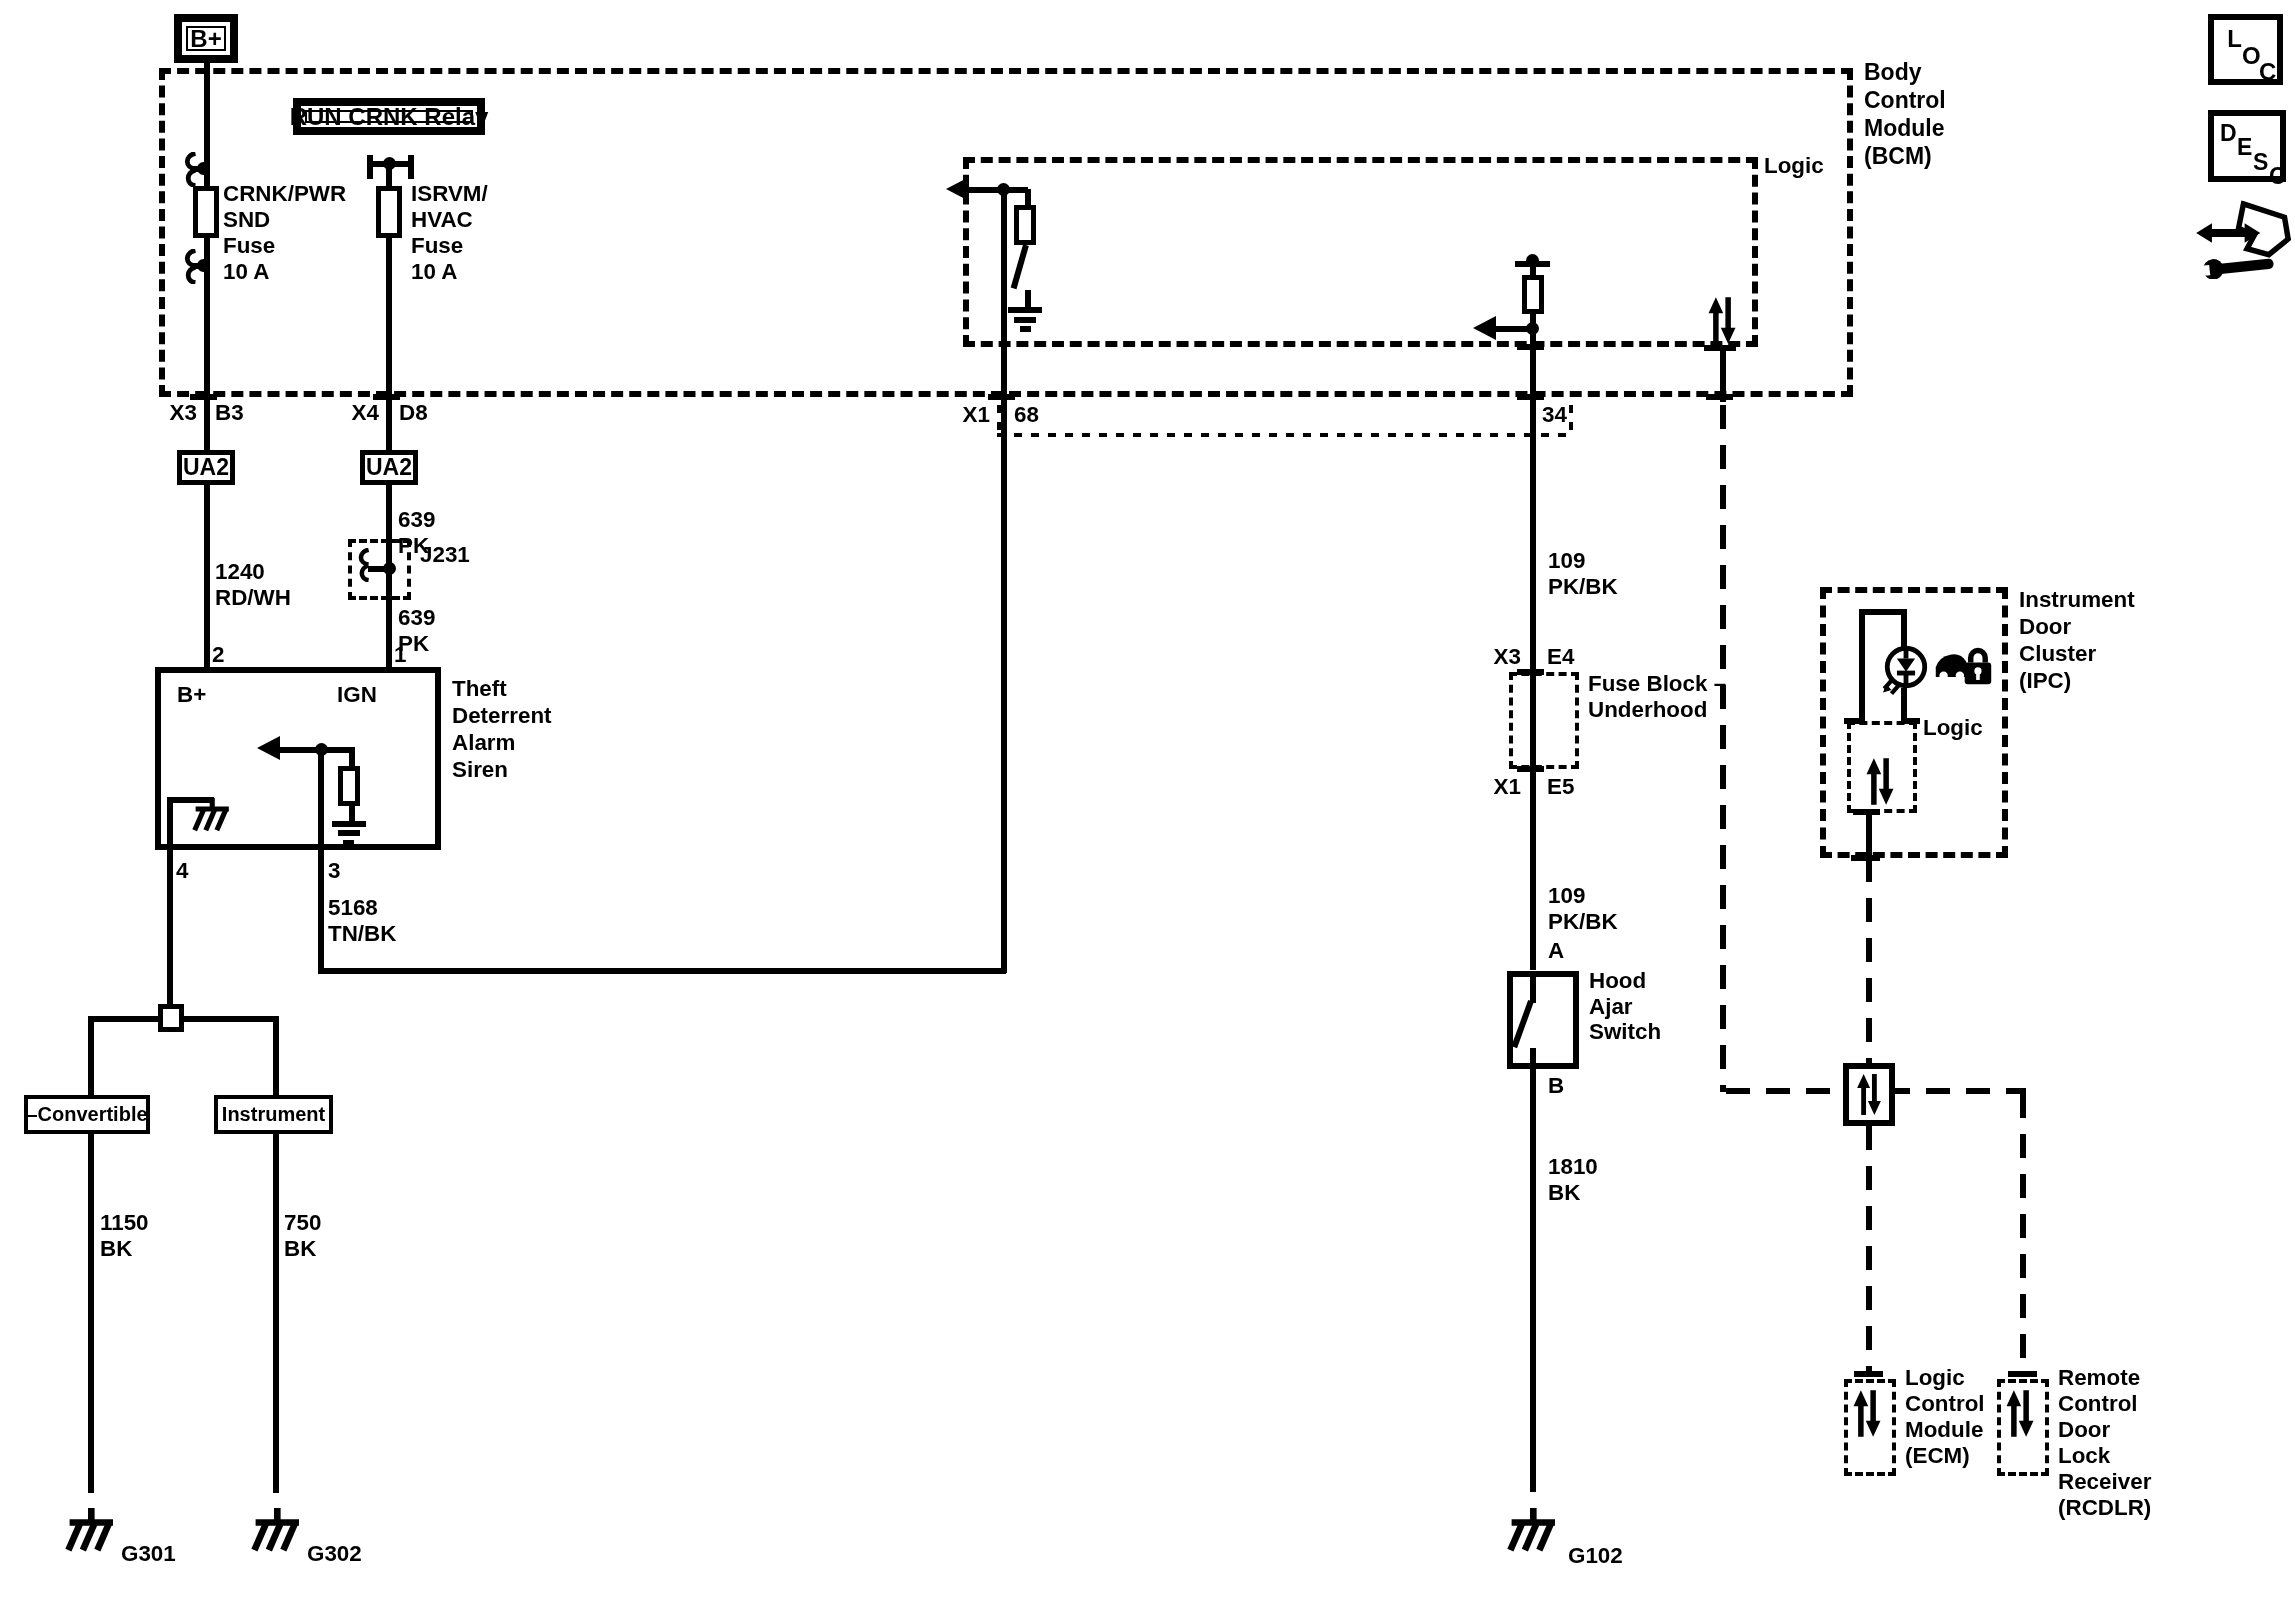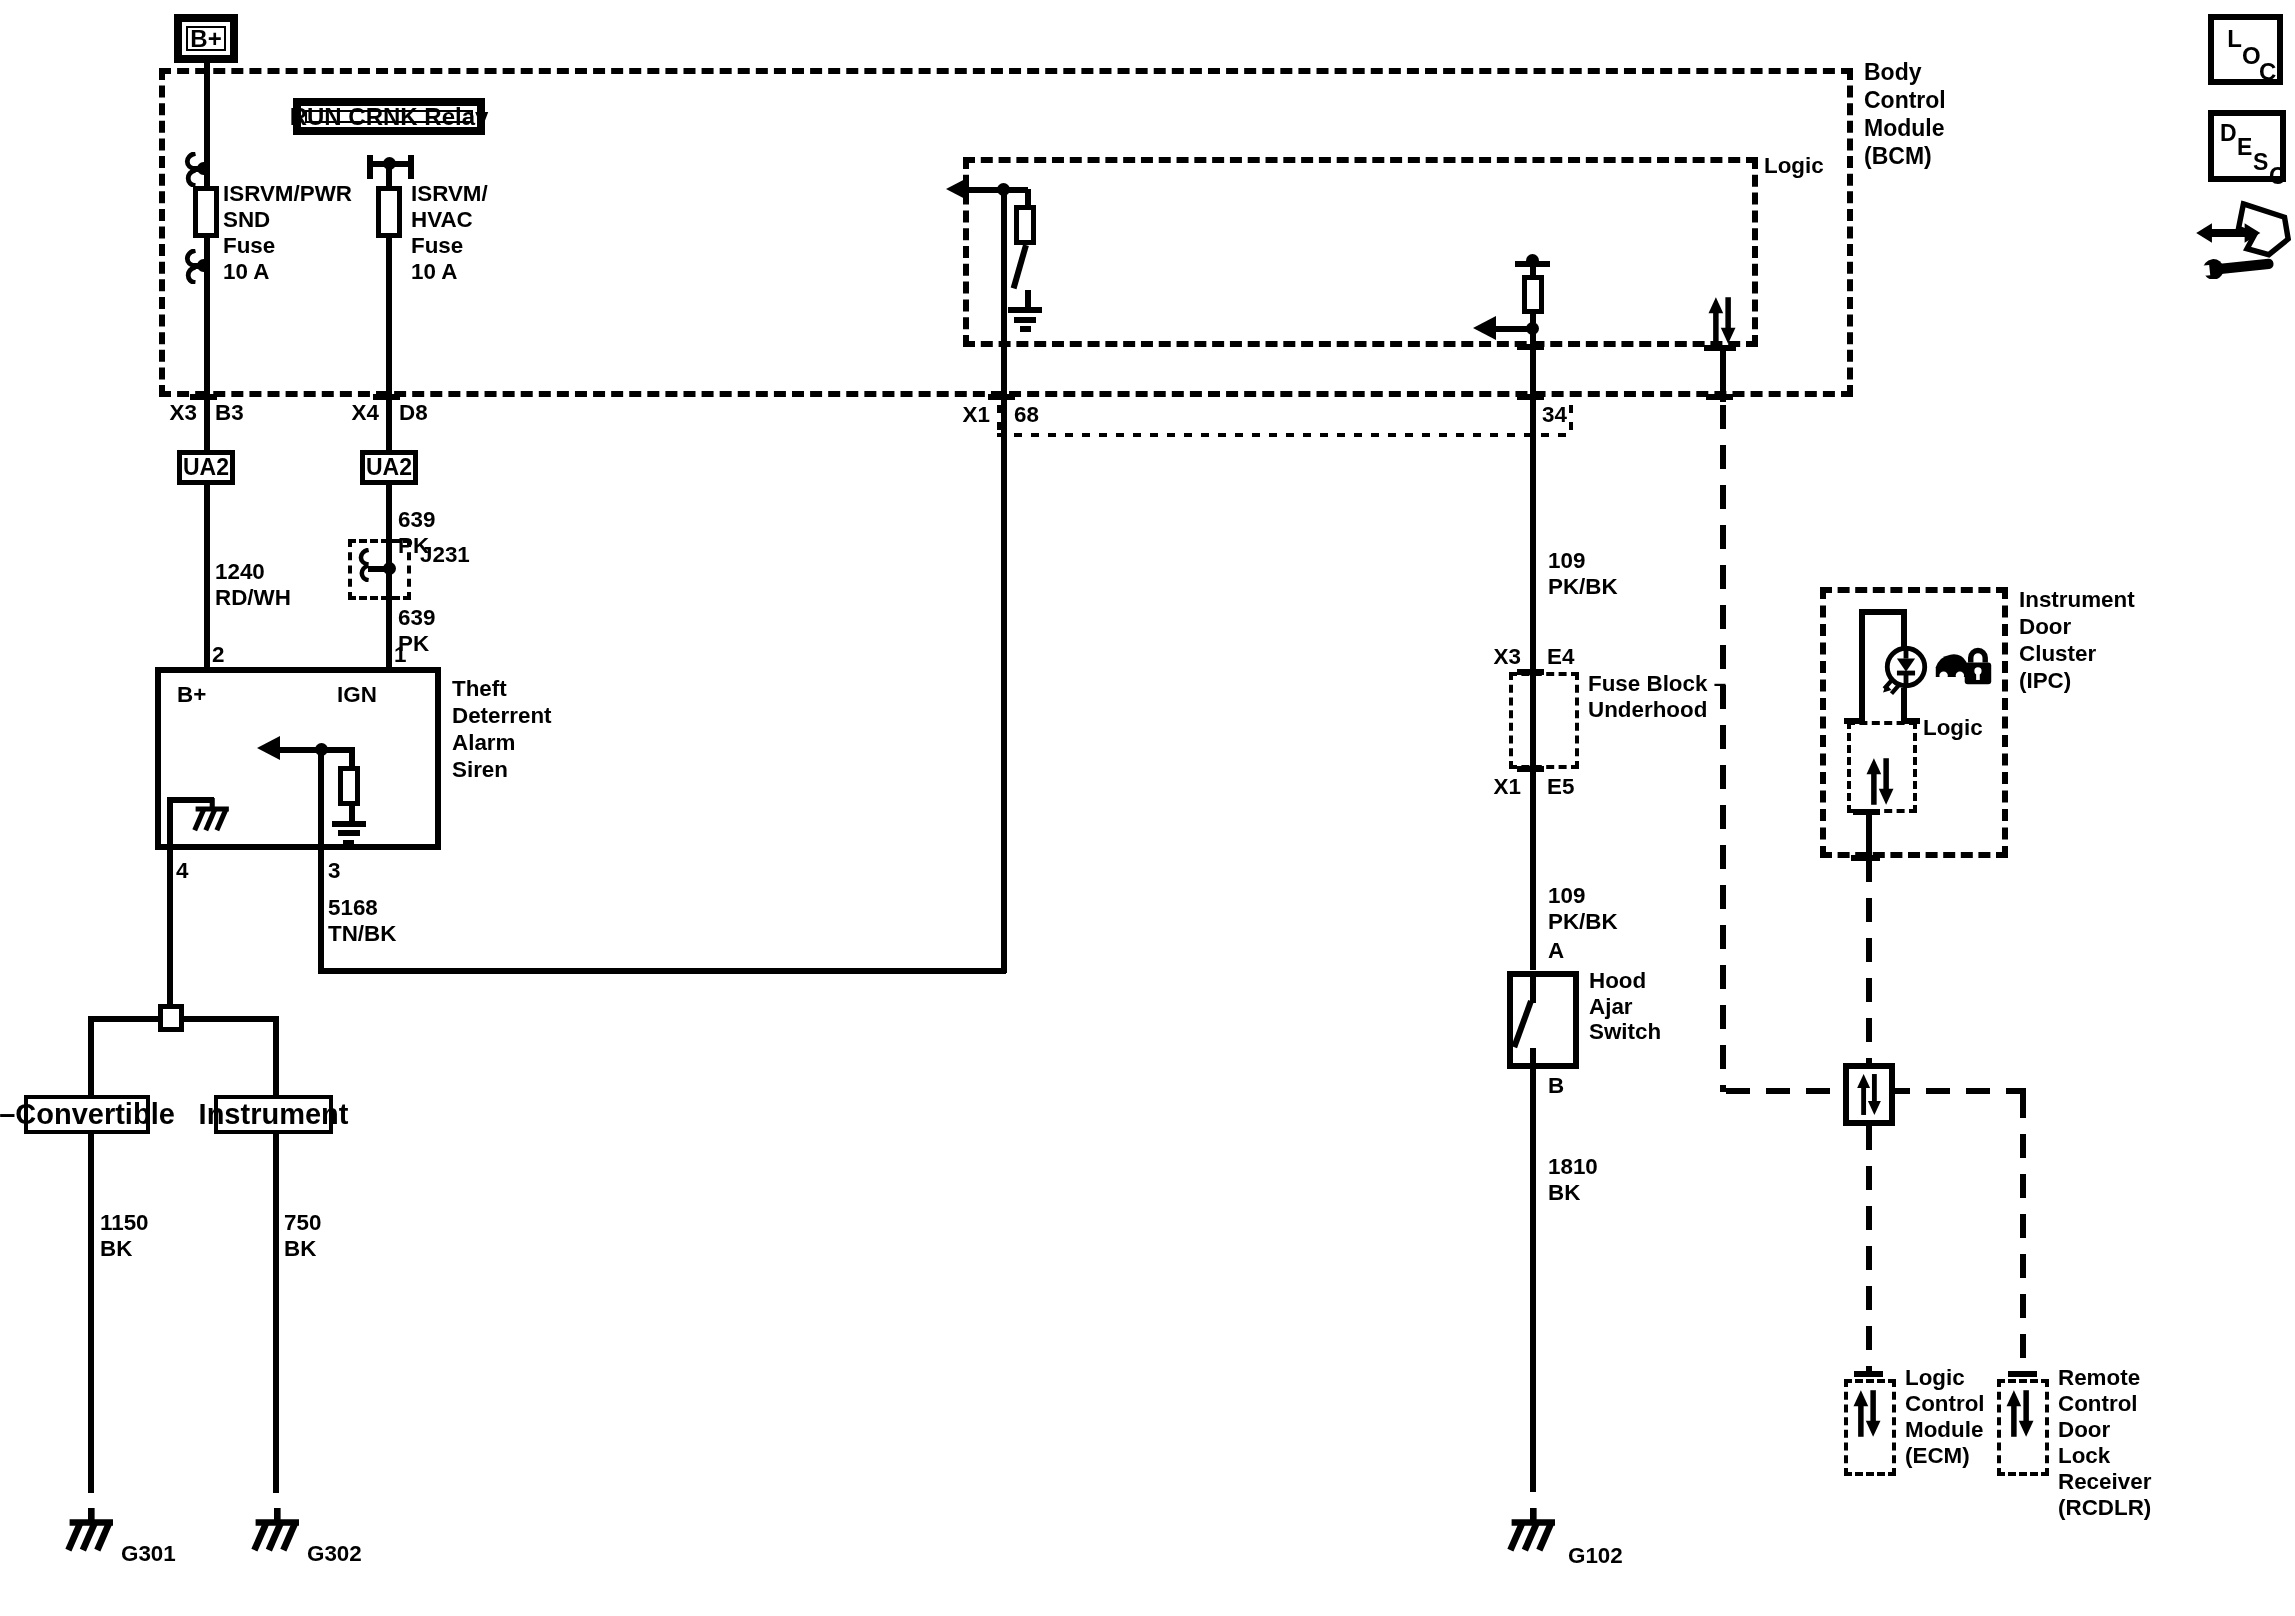--- a/index.html
+++ b/index.html
@@ -19,21 +19,21 @@
   .dot{position:absolute;width:13.3px;height:13.3px;border-radius:50%;background:#000;}
   .tick{position:absolute;height:5.5px;background:#000;}
   .tri-l{position:absolute;width:0;height:0;border-top:12.7px solid transparent;border-bottom:12.7px solid transparent;border-right:23px solid #000;}
   .blade{position:absolute;width:5.5px;background:#000;transform-origin:50% 0;}
   .lbl{position:absolute;font-size:22.4px;line-height:26px;white-space:nowrap;}
   .lbl div{white-space:nowrap;}
   .rt{text-align:right;}
   .box2{position:absolute;border:8px solid #000;background:#fff;box-sizing:border-box;}
   .box2 .in{position:absolute;inset:3.6px;border:2.4px solid #000;display:flex;align-items:center;justify-content:center;font-size:24px;white-space:nowrap;}
   .cbox{position:absolute;border:5.5px solid #000;background:#fff;box-sizing:border-box;display:flex;align-items:center;justify-content:center;font-size:23px;}
-  .obox{position:absolute;border:4.2px solid #000;background:#fff;box-sizing:border-box;display:flex;align-items:center;justify-content:center;font-size:29px;white-space:nowrap;}
+  .obox{position:absolute;border:4.2px solid #000;background:#fff;box-sizing:border-box;display:flex;align-items:center;justify-content:center;font-size:20px;white-space:nowrap;}
   .btn{position:absolute;border:6px solid #000;background:#fff;box-sizing:border-box;}
   .btn span{position:absolute;font-size:24px;}
 </style>
 </head>
 <body>
 
 <div id="canvas">
 
   <div class="wv" style="left:204px;top:62px;height:124px"></div>
   <div class="wv" style="left:204px;top:238px;height:213px"></div>
@@ -314,21 +314,21 @@
     <path d="M2 56 L28 40 V72 Z" fill="#000"></path>
     <path d="M108 56 L82 40 V72 Z" fill="#000"></path>
     <g transform="rotate(-6 70 112)">
       <rect x="34" y="104" width="96" height="17" rx="8" fill="#000"></rect>
       <circle cx="30" cy="112" r="17" fill="#000"></circle>
       <rect x="10" y="104" width="14" height="17" fill="#fff"></rect>
     </g>
   </svg>
 
   <div class="lbl" style="left:223px;top:181px">
-      <div>ISRVM/PWR</div>
+      <div>CRNK/PWR</div>
       <div>SND</div>
       <div>Fuse</div>
       <div>10 A</div>
     </div>
   <div class="lbl" style="left:411px;top:181px">
       <div>ISRVM/</div>
       <div>HVAC</div>
       <div>Fuse</div>
       <div>10 A</div>
     </div>

